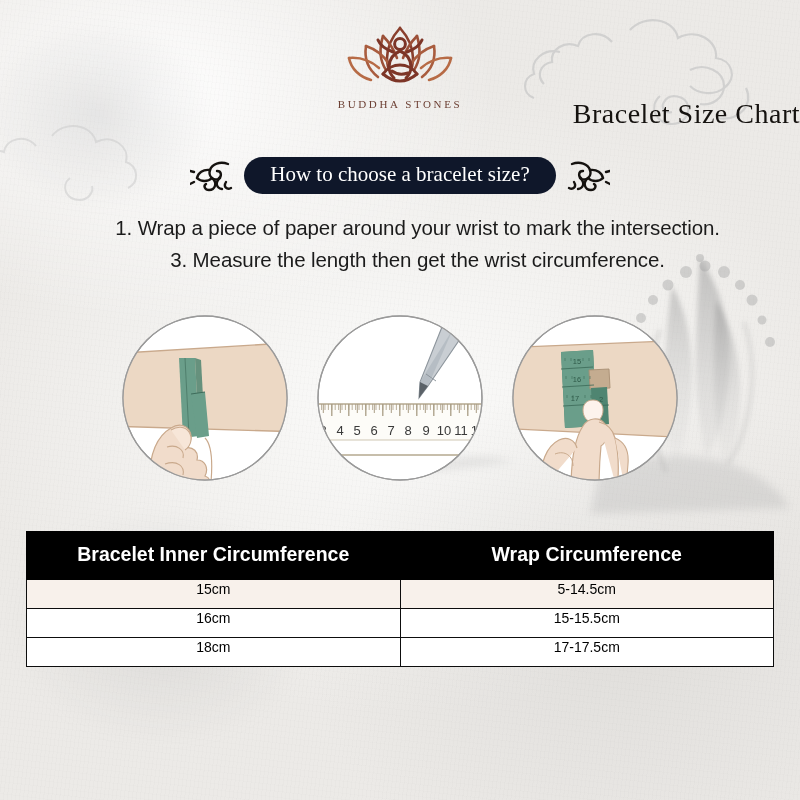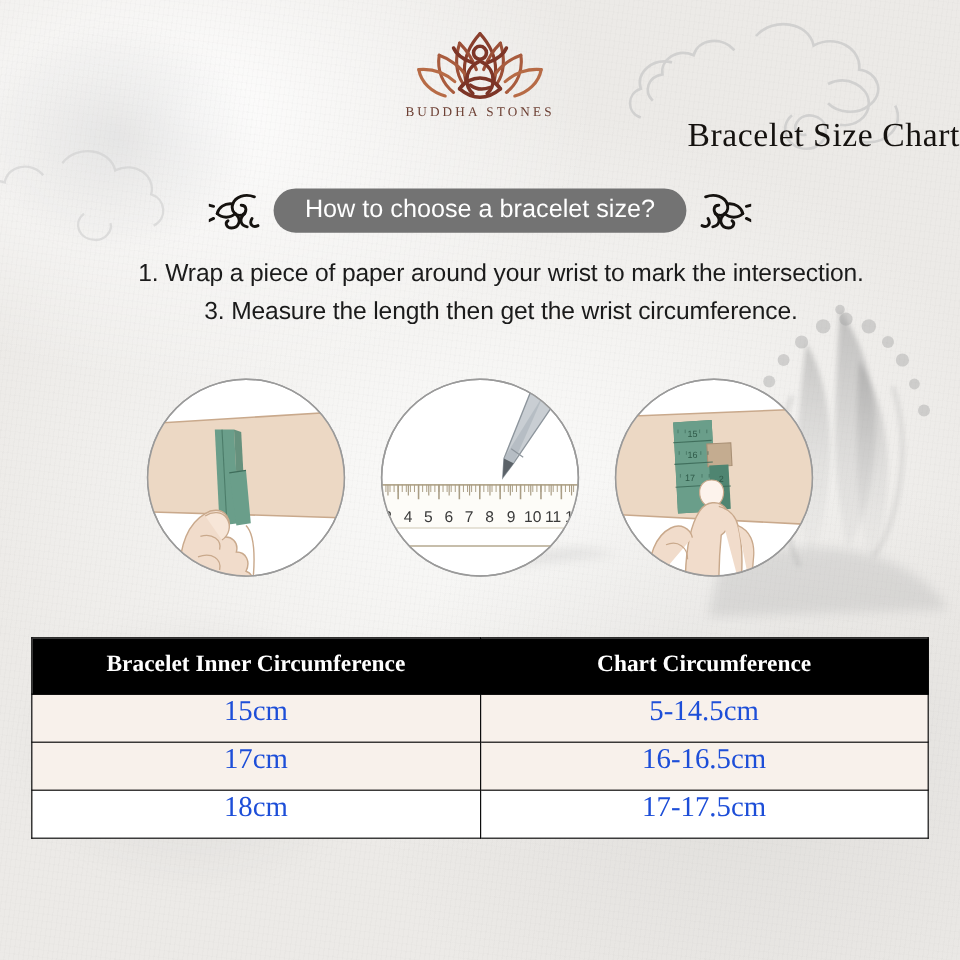--- a/index.html
+++ b/index.html
@@ -38,40 +38,40 @@
   .bg-wash-b {
     left:-30px; top:430px; width:420px; height:390px;
     background: radial-gradient(ellipse 50% 42% at 46% 50%, rgba(185,185,185,.30), rgba(255,255,255,0) 72%);
     filter: blur(8px);
   }
 
   
   .logo-wrap { position:absolute; left:0; right:0; top:22px; text-align:center; }
   .logo-mark { display:block; margin:0 auto; }
   .logo-text {
-    display:block; margin-top:4px;
+    display:block; margin-top:14px;
     font-family:"Liberation Serif", serif;
     font-size:11px; letter-spacing:2.6px;
     color:#6d4034; font-weight:400;
   }
   .main-title {
     position:absolute; left:0; right:0; top:98px;
     text-align:right;
     font-family:"Liberation Serif", serif;
     font-size:28px; font-weight:400; color:#15120f;
     letter-spacing:.5px;
   }
   .sub-row {
     position:absolute; left:0; right:0; top:157px;
     display:flex; align-items:center; justify-content:center; gap:10px;
   }
   .pill {
-    background:#737373; color:#fff; border-radius:22px;
+    background:#0f172a; color:#fff; border-radius:22px;
     padding:6px 26px 8px;
-    font-family:Liberation Sans, sans-serif;
+    font-family:Liberation Serif, serif;
     font-size:21px; line-height:1.1; white-space:nowrap;
   }
   .orn { display:block; }
 
   .steps {
     position:absolute; left:0; right:0; top:212px; text-align:center;
   }
   .step {
     font-family:"Liberation Sans", sans-serif;
     font-size:20.5px; color:#1b1b1b; line-height:1.55;
@@ -86,31 +86,31 @@
   
   .size-table {
     position:absolute; left:26px; top:531px;
     width:748px;
     border-collapse:collapse;
     table-layout:fixed;
   }
   .size-table th, .size-table td {
     border:1.6px solid #0d0d0d;
     text-align:center;
-    font-family:Liberation Serif, serif;
+    font-family:Liberation Sans, sans-serif;
   }
   .size-table thead th {
     background:#000; color:#fff;
     font-size:19.5px; font-weight:600;
     padding:11px 4px 13px;
     border-color:#000;
   }
   .size-table thead th + th { border-left:1.5px solid #fff; }
   .size-table td {
-    font-size:24px; color:#1d4ed8; font-weight:500;
+    font-size:14px; color:#000000; font-weight:500;
     padding:1px 4px 11px;
     background:#ffffff;
   }
   .size-table tr.alt td { background:#f8f1eb; }
 </style>
 </head>
 <body>
 
 <div id="page">
 
@@ -409,31 +409,31 @@
         </g>
         <circle cx="84" cy="84" r="82" fill="none" stroke="#9a9a9a" stroke-width="1.3"></circle>
       </svg>
     </div>
   </div>
 
   <table class="size-table">
     <thead>
       <tr>
         <th>Bracelet Inner Circumference</th>
-        <th>Chart Circumference</th>
+        <th>Wrap Circumference</th>
       </tr>
     </thead>
     <tbody>
       <tr class="alt">
         <td>15cm</td>
         <td>5-14.5cm</td>
       </tr>
-      <tr class="alt">
-        <td>17cm</td>
-        <td>16-16.5cm</td>
+      <tr>
+        <td>16cm</td>
+        <td>15-15.5cm</td>
       </tr>
       <tr>
         <td>18cm</td>
         <td>17-17.5cm</td>
       </tr>
     </tbody>
   </table>
 
 </div>
 

